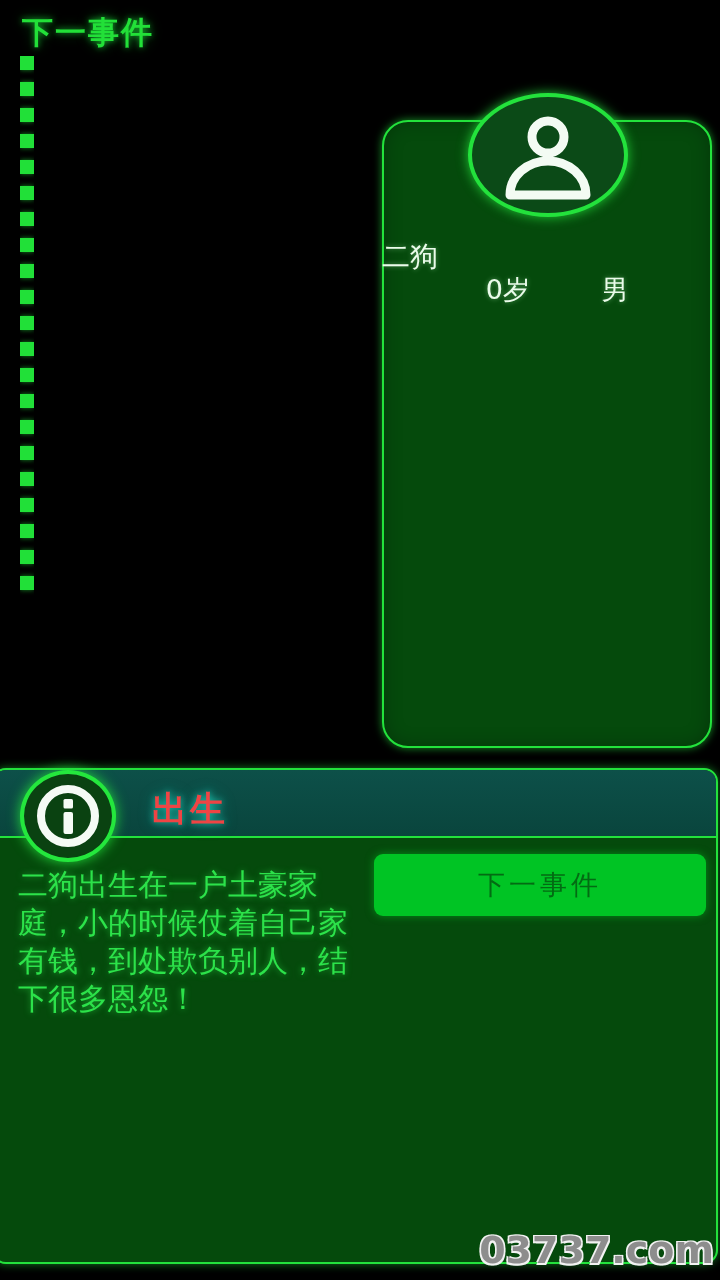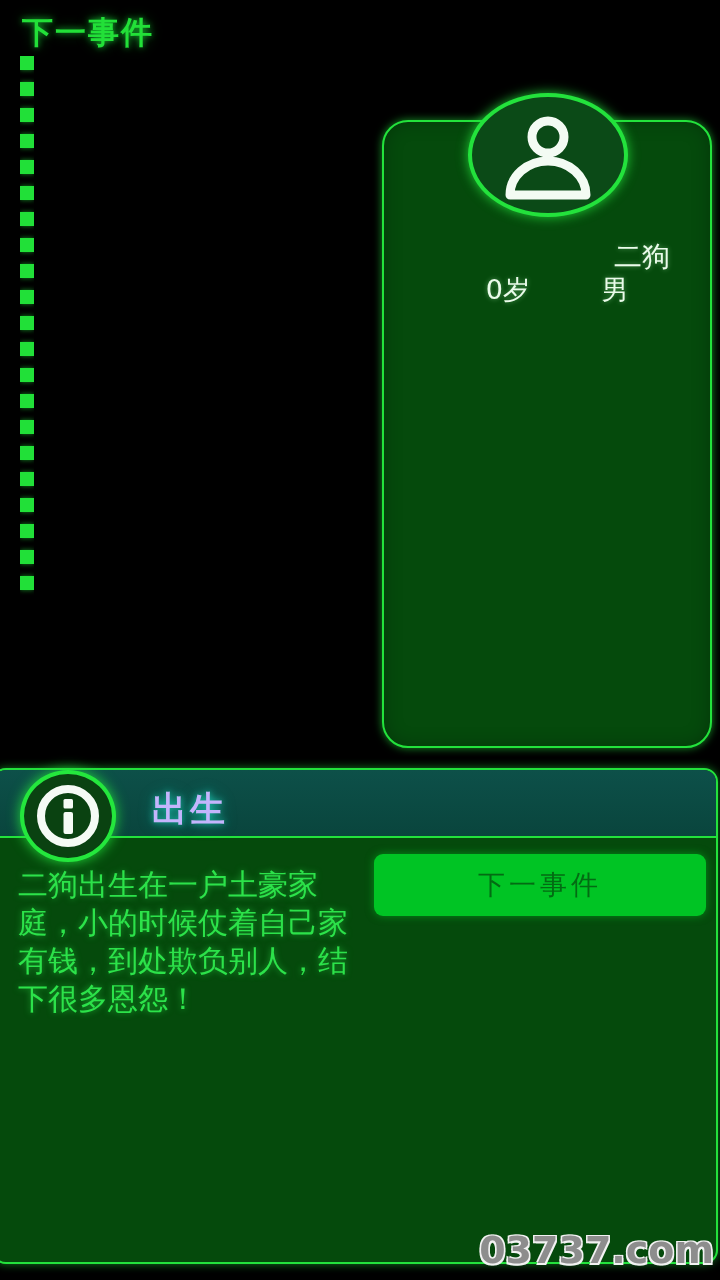--- a/index.html
+++ b/index.html
@@ -76,21 +76,21 @@
     justify-content: center;
     overflow: hidden;
   }
   #avatar svg { display: block; }
 
   #profile-name {
     position: absolute;
     left: 382px;
     top: 238px;
     width: 288px;
-    text-align: right;
+    text-align: left;
     font-size: 28px;
     color: #eafbea;
     text-shadow: 0 0 5px rgba(190,255,190,0.45);
   }
   #profile-age {
     position: absolute;
     left: 440px;
     top: 272px;
     width: 90px;
     text-align: right;
@@ -133,21 +133,21 @@
     border-bottom: 2px solid #23e23c;
     box-sizing: border-box;
   }
   #event-title {
     position: absolute;
     left: 152px;
     top: 786px;
     font-size: 35px;
     font-weight: bold;
     letter-spacing: 3px;
-    color: #c4b5fd;
+    color: #ef4444;
     text-shadow: 0 0 7px rgba(31,230,207,0.8), 0 0 16px rgba(31,230,207,0.35);
     white-space: nowrap;
   }
 
   #info-icon {
     position: absolute;
     left: 20px;
     top: 770px;
     width: 96px;
     height: 92px;

